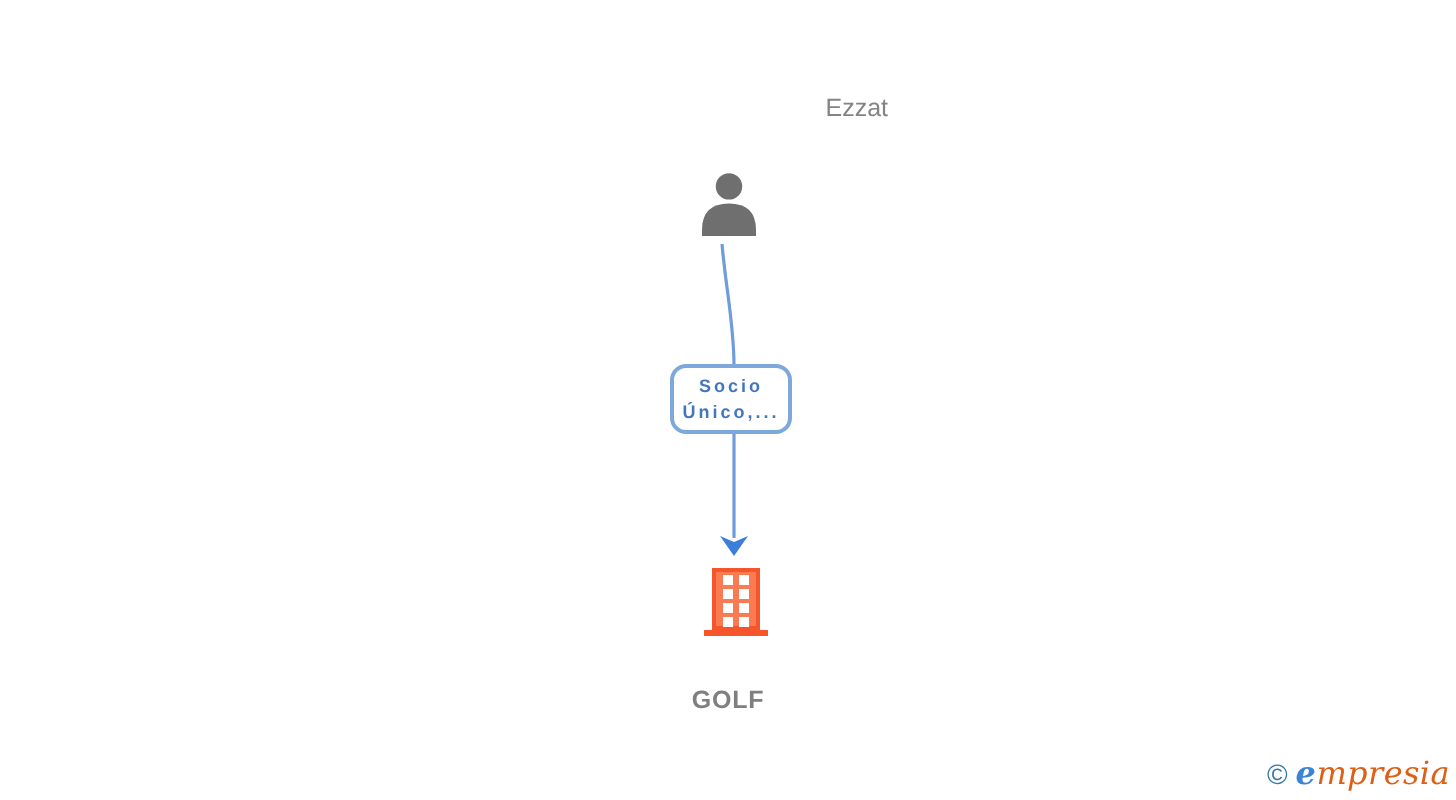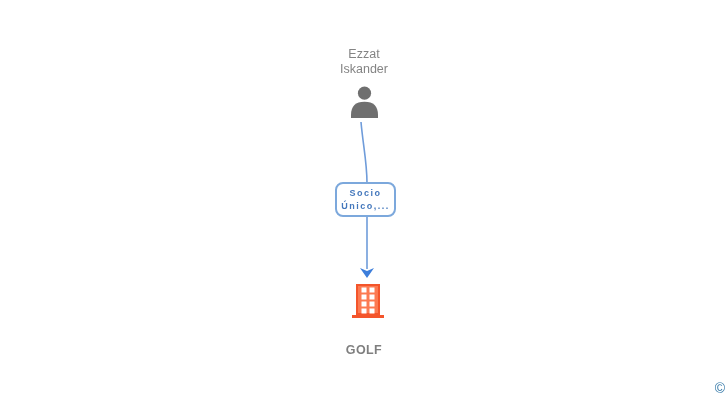--- a/index.html
+++ b/index.html
@@ -28,21 +28,21 @@
   .edge-line {
     fill: none;
     stroke: #6f9cda;
     stroke-width: 1.6;
   }
   .arrowhead { fill: #3d7edb; }
 
   
   .person-name {
     left: 284px; top: 47px; width: 160px;
-    text-align: center;
+    text-align: right;
     color: #848484;
     font-size: 12.5px;
     line-height: 15px;
     z-index: 2;
     cursor: pointer;
   }
   .person-icon {
     left: 350px; top: 86px;
     z-index: 2;
     cursor: pointer;
@@ -118,21 +118,20 @@
 <div class="canvas">
 
   <svg class="connector-svg" viewBox="0 0 728 400">
     <path class="edge-line" d="M361,122 C363,145 367,162 367,183"></path>
     <path class="edge-line" d="M367,216 L367,269"></path>
     <polygon class="arrowhead" points="360,268 367,271 374,268 367,278"></polygon>
   </svg>
 
   <div class="abs person-name">
     <div>Ezzat</div>
-    <div>Iskander</div>
   </div>
 
   <svg class="abs person-icon" width="29" height="32" viewBox="0 0 29 32">
     <circle cx="14.5" cy="7.2" r="6.6" fill="#6f6f6f"></circle>
     <path d="M1,32 L1,29 Q1,15.8 14.5,15.8 Q28,15.8 28,29 L28,32 Z" fill="#6f6f6f"></path>
   </svg>
 
   <div class="abs edge-label">
     <div>Socio</div>
     <div>Único,...</div>
@@ -153,15 +152,16 @@
       <rect x="17.5" y="24.5" width="5" height="5"></rect>
     </g>
   </svg>
 
   <div class="abs company-name">
     <div>GOLF</div>
   </div>
 
   <div class="abs brand-logo">
     <span class="brand-copy">©</span>
+    <span class="brand-word"><span class="brand-e">e</span><span class="brand-rest">mpresia</span></span>
   </div>
 
 </div>
 
 </body></html>

